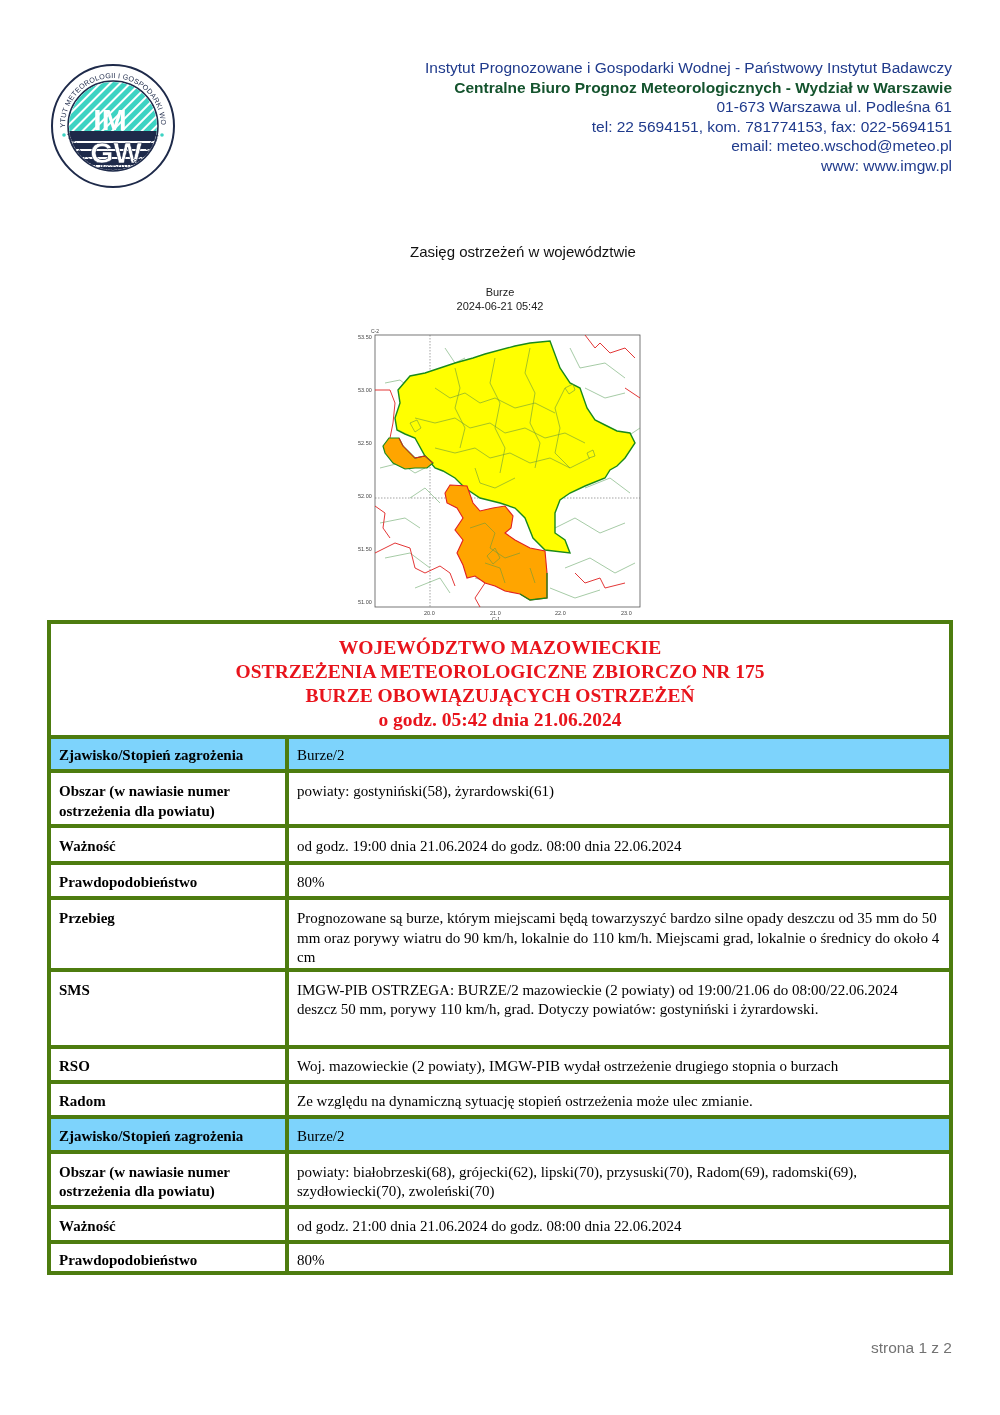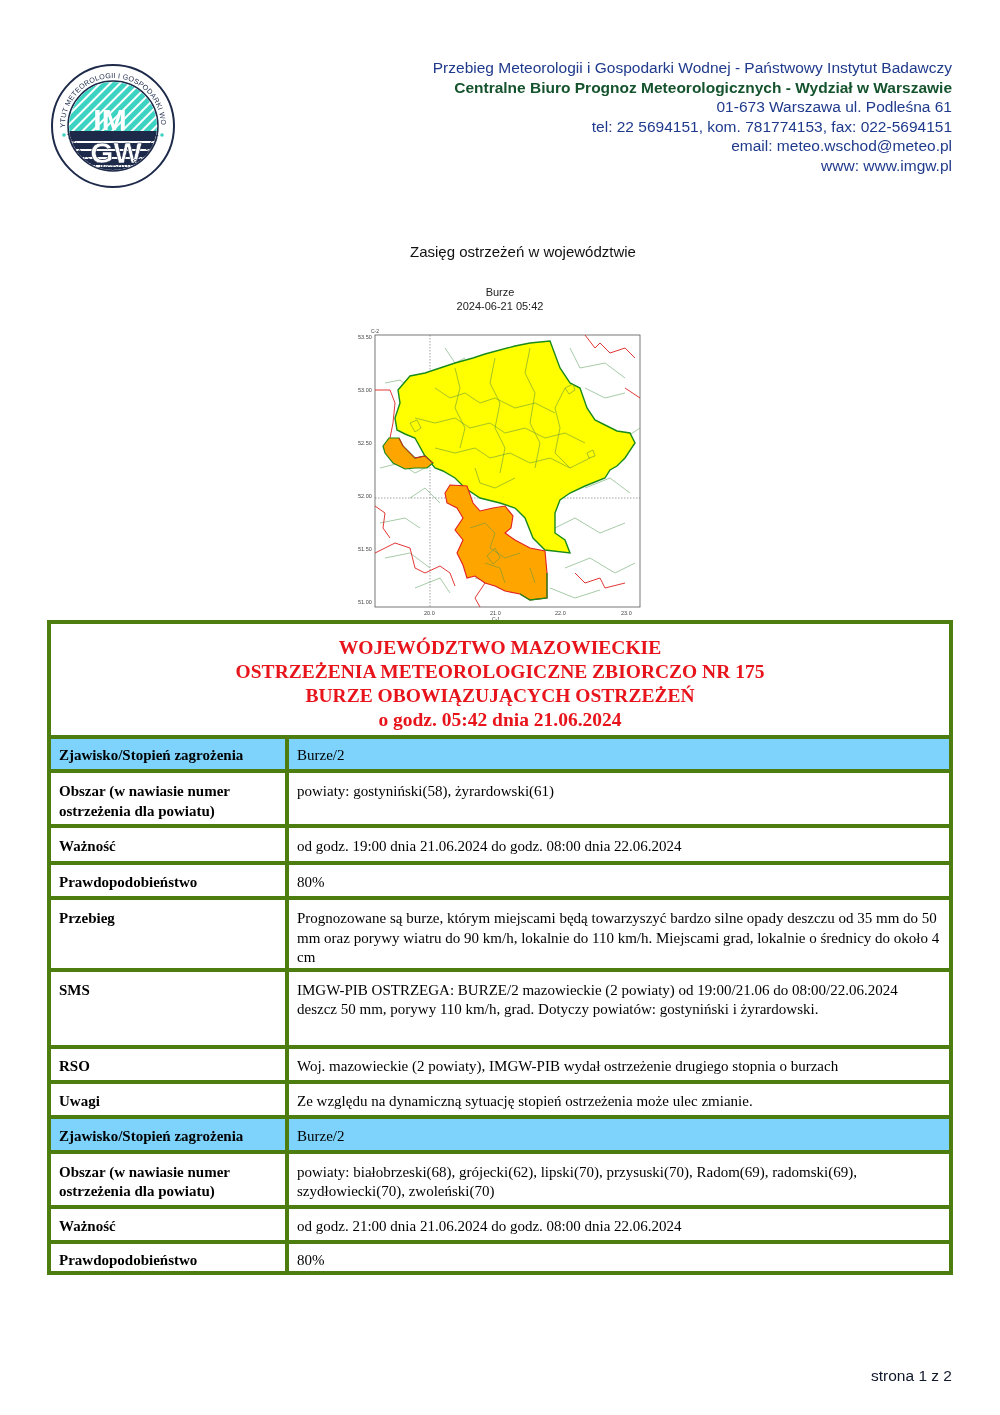--- a/index.html
+++ b/index.html
@@ -23,21 +23,21 @@
   .warn-table tr.head td { height: 115px; text-align: center; color: #e8141c; font-weight: bold; font-size: 19.5px; line-height: 24px; padding-top: 12px; vertical-align: top; }
   .warn-table tr.orange td { background: #7dd3fc; }
   .warn-table tr.r33 td { height: 34px; padding-top: 7px; }
   .warn-table tr.r35 td { height: 35px; padding-top: 8px; }
   .warn-table tr.r55 td { height: 55px; padding-top: 9px; }
   .warn-table tr.r37 td { height: 37px; padding-top: 9px; }
   .warn-table tr.r73 td { height: 64px; padding-top: 9px; }
   .warn-table tr.r77 td { height: 77px; padding-top: 9px; }
   .warn-table tr.r30 td { height: 31px; padding-top: 7px; }
 
-  .page-num { position: absolute; right: 48px; top: 1339px; font-size: 15.5px; color: #0f172a; margin-top: 28px; }
+  .page-num { position: absolute; right: 48px; top: 1339px; font-size: 15.5px; color: #737373; }
 </style>
 </head>
 <body>
 
 <div class="logo">
   <svg width="126" height="126" viewBox="0 0 126 126">
     <defs>
       <clipPath id="innerc">
           <circle cx="63" cy="63" r="44"></circle>
         </clipPath>
@@ -65,21 +65,21 @@
     </text>
     <text font-family="Liberation Sans, sans-serif" font-size="7.2" fill="#1e2a4a">
       <textPath href="#arcBot" startOffset="50%" text-anchor="middle">PAŃSTWOWY INSTYTUT BADAWCZY</textPath>
     </text>
     <circle cx="14" cy="72" r="1.8" fill="#3dd3c3"></circle>
     <circle cx="112" cy="72" r="1.8" fill="#3dd3c3"></circle>
   </svg>
 </div>
 
 <div class="org">
-  <div>Przebieg Meteorologii i Gospodarki Wodnej - Państwowy Instytut Badawczy</div>
+  <div>Instytut Prognozowane i Gospodarki Wodnej - Państwowy Instytut Badawczy</div>
   <div class="bold">Centralne Biuro Prognoz Meteorologicznych - Wydział w Warszawie</div>
   <div>01-673 Warszawa ul. Podleśna  61</div>
   <div>tel: 22 5694151, kom. 781774153, fax: 022-5694151</div>
   <div>email: meteo.wschod@meteo.pl</div>
   <div>www: www.imgw.pl</div>
 </div>
 
 <div class="map-heading">Zasięg ostrzeżeń  w województwie</div>
 <div class="map-title">
   <div>Burze</div>
@@ -179,21 +179,21 @@
   </tr>
   <tr class="r77">
     <td class="lbl">SMS</td>
     <td>IMGW-PIB OSTRZEGA: BURZE/2 mazowieckie (2 powiaty) od 19:00/21.06 do 08:00/22.06.2024 deszcz 50 mm, porywy 110 km/h, grad. Dotyczy powiatów: gostyniński i żyrardowski.</td>
   </tr>
   <tr class="r35">
     <td class="lbl">RSO</td>
     <td>Woj. mazowieckie (2 powiaty), IMGW-PIB wydał ostrzeżenie drugiego stopnia o burzach</td>
   </tr>
   <tr class="r35">
-    <td class="lbl">Uwagi</td>
+    <td class="lbl">Radom</td>
     <td>Ze względu na dynamiczną sytuację stopień ostrzeżenia może ulec zmianie.</td>
   </tr>
 
   <tr class="orange r35">
     <td class="lbl">Zjawisko/Stopień zagrożenia</td>
     <td>Burze/2</td>
   </tr>
   <tr class="r55">
     <td class="lbl">Obszar (w nawiasie numer ostrzeżenia dla powiatu)</td>
     <td>powiaty: białobrzeski(68), grójecki(62), lipski(70), przysuski(70), Radom(69), radomski(69), szydłowiecki(70), zwoleński(70)</td>

